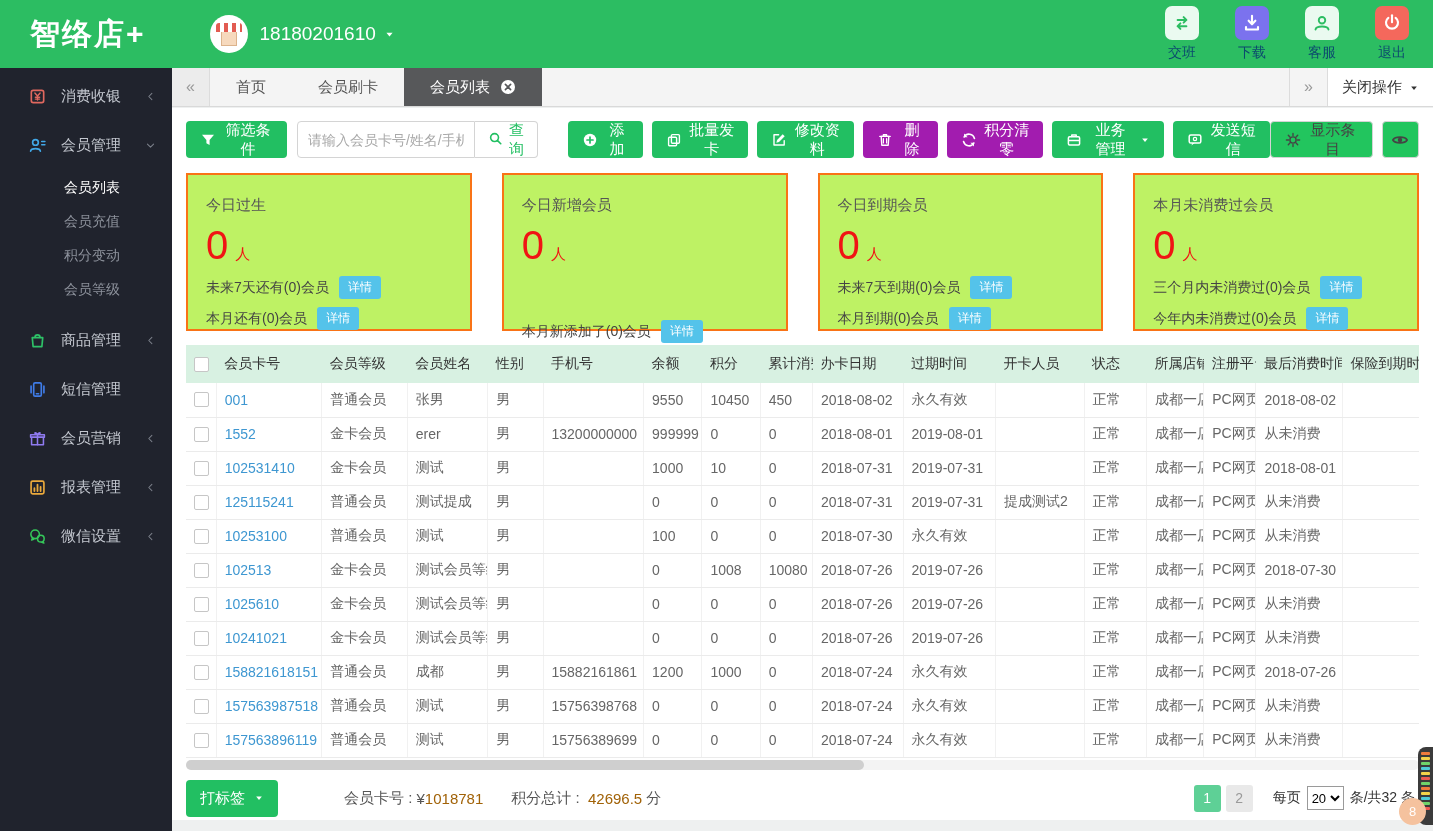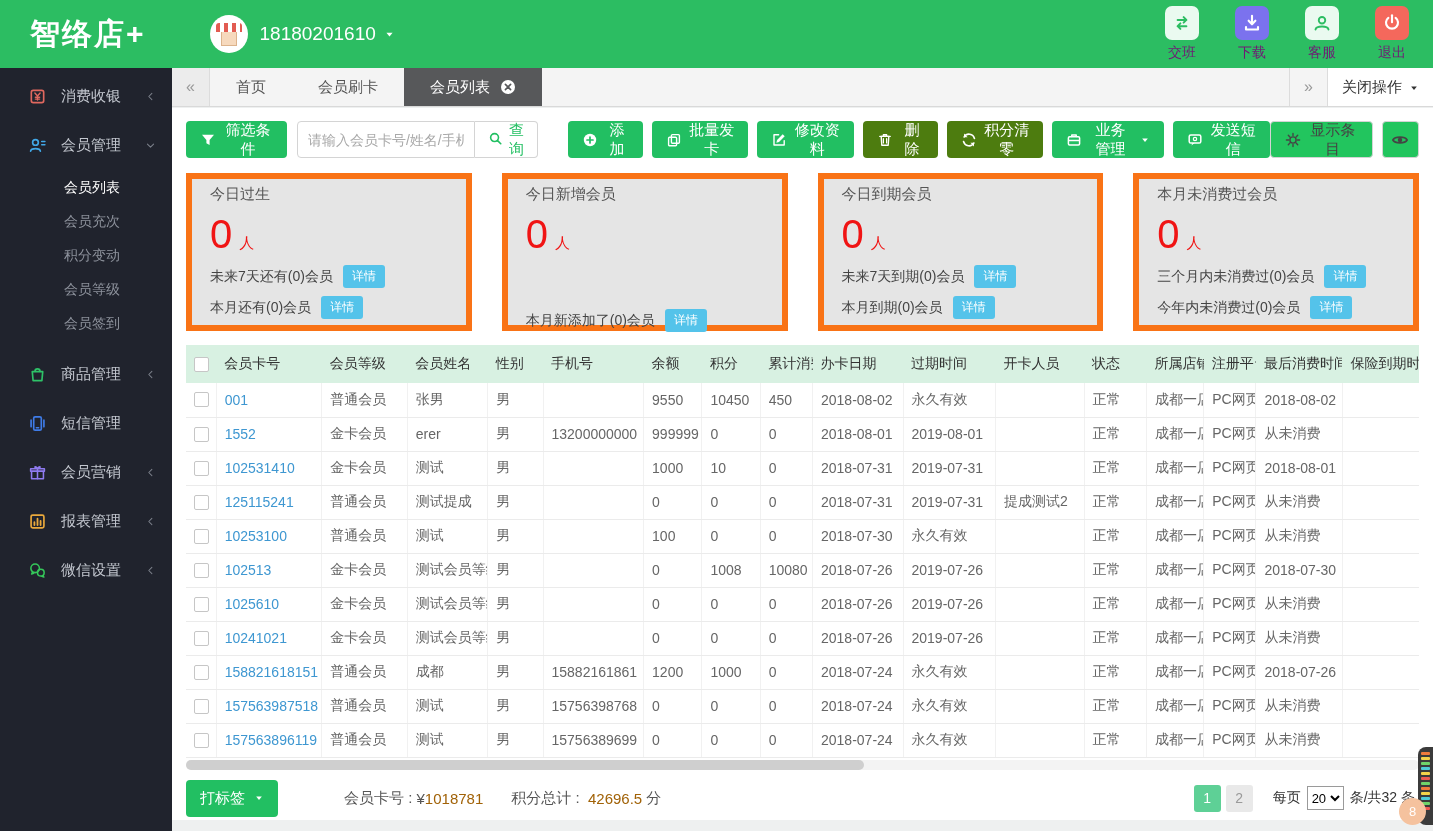--- a/index.html
+++ b/index.html
@@ -15,21 +15,21 @@
   .avatar .door{width:16px;height:14px;background:#f6d9bd;border:1px solid #dcb38c;border-top:none;}
   .account{color:#fff;font-size:19px;margin-left:12px;display:flex;align-items:center;gap:8px;cursor:pointer;}
   .account .caret svg{width:11px;height:11px;}
   .h-actions{margin-left:auto;display:flex;gap:36px;margin-right:24px;}
   .h-act{display:flex;flex-direction:column;align-items:center;cursor:pointer;}
   .h-act-box{width:34px;height:34px;border-radius:7px;display:flex;align-items:center;justify-content:center;}
   .h-act-box svg{width:20px;height:20px;}
   .h-act-box.light{background:#eafaf0;color:#2cbd62;}
   .h-act-box.purple{background:#7b72ee;color:#fff;}
   .h-act-box.red{background:#f4685c;color:#fff;}
-  .h-act-label{color:#701a75;font-size:14px;margin-top:4px;text-align:center;}
+  .h-act-label{color:#0c4a6e;font-size:14px;margin-top:4px;text-align:center;}
 
   
   .sidebar{position:absolute;top:68px;left:0;bottom:0;width:172px;background:#20232d;overflow:hidden;padding-top:4px;}
   .side-item{height:49px;display:flex;align-items:center;padding:0 16px 0 28px;cursor:pointer;}
   .side-icon{display:flex;}
   .side-icon svg{width:19px;height:19px;}
   .side-label{color:#c3c7cf;font-size:15px;margin-left:14px;}
   .side-chevron{margin-left:auto;color:#7c818b;display:flex;}
   .side-chevron svg{width:11px;height:11px;}
   .side-sub{margin-bottom:10px;}
@@ -52,35 +52,35 @@
   
   .content{position:absolute;top:108px;left:172px;right:0;height:712px;background:#fff;padding:13px 14px 0 14px;}
 
   .toolbar{display:flex;align-items:flex-start;}
   .btn{height:37px;border:none;border-radius:4px;display:inline-flex;align-items:center;gap:7px;padding:0 14px;font-size:15px;cursor:pointer;font-family:inherit;}
   .btn .icon{display:flex;}
   .btn .icon svg{width:16px;height:16px;}
   .btn .caret{display:flex;margin-left:2px;}
   .btn .caret svg{width:10px;height:10px;}
   .btn.green{background:#22bf62;color:#fff;}
-  .btn.orange{background:#4d7c0f;color:#fff;}
+  .btn.orange{background:#a21caf;color:#fff;}
   .btn.white{background:#22c55e;border:1px solid #d4d4d4;color:#444;}
   .search-group{display:flex;margin-left:10px;}
   .search-input{width:178px;height:37px;border:1px solid #d4d4d4;border-radius:4px 0 0 4px;padding:0 10px;font-size:14px;color:#333;outline:none;font-family:inherit;}
   .search-input::placeholder{color:#a9a9a9;}
   .search-btn{height:37px;border:1px solid #d4d4d4;border-left:none;border-radius:0 4px 4px 0;background:#fff;color:#22bf62;display:inline-flex;align-items:center;gap:6px;padding:0 13px;font-size:15px;cursor:pointer;font-family:inherit;}
   .search-btn .icon svg{width:15px;height:15px;}
   #toolbar-buttons{display:flex;gap:9px;margin-left:30px;}
   .display-btn{margin-left:auto;}
   .eye-btn{margin-left:9px;width:42px;justify-content:center;padding:0;color:#666;}
   .eye-btn .icon svg{width:18px;height:18px;}
 
   
   .cards{display:flex;gap:30px;margin-top:15px;}
-  .card{flex:1;border:6px solid #f97316;background:#e5e5e5;height:158px;padding:6px 18px;}
+  .card{flex:1;border:2px solid #f97316;background:#bef264;height:158px;padding:21px 18px;}
   .card-title{font-size:15px;color:#555;}
   .card-value{margin-top:8px;color:#f01414;display:flex;align-items:baseline;}
   .card-value .num{font-size:40px;}
   .card-value .unit{font-size:15px;margin-left:7px;}
   .card-lines{margin-top:8px;}
   .card-line{font-size:14px;color:#444;margin-top:8px;display:flex;align-items:center;}
   .card-line.single-offset{margin-top:52px;}
   .badge{background:#54c3ea;color:#fff;font-size:12px;padding:3px 9px;border-radius:3px;margin-left:10px;cursor:pointer;white-space:nowrap;}
 
   
@@ -190,24 +190,23 @@
       </span>
       <span class="side-label">会员管理</span>
       <span class="side-chevron">
         <svg viewBox="0 0 16 16">
           <path d="M3.5 6L8 10.5 12.5 6" fill="none" stroke="currentColor" stroke-linecap="round" stroke-linejoin="round" stroke-width="1.5"></path>
         </svg>
       </span>
     </div>
     <div class="side-sub">
       <div class="side-sub-item active">会员列表</div>
-      <div class="side-sub-item">会员充次</div>
+      <div class="side-sub-item">会员充值</div>
       <div class="side-sub-item">积分变动</div>
       <div class="side-sub-item">会员等级</div>
-      <div class="side-sub-item">会员签到</div>
     </div>
     <div class="side-item">
       <span class="side-icon" style="color: rgb(46, 194, 104);">
         <svg viewBox="0 0 16 16">
           <path d="M3.6 5.6h8.8l-.7 7.6H4.3z" fill="none" stroke="currentColor" stroke-linecap="round" stroke-linejoin="round" stroke-width="1.4"></path>
           <path d="M5.9 5.4a2.1 2.1 0 0 1 4.2 0" fill="none" stroke="currentColor" stroke-linecap="round" stroke-linejoin="round" stroke-width="1.4"></path>
         </svg>
       </span>
       <span class="side-label">商品管理</span>
       <span class="side-chevron">

